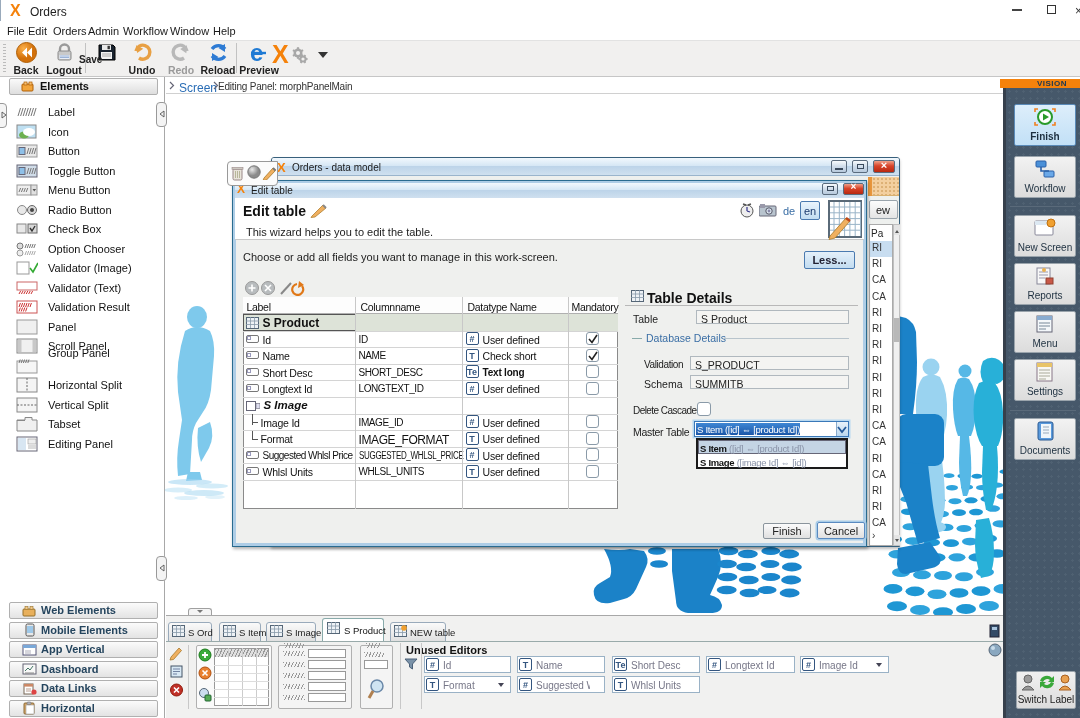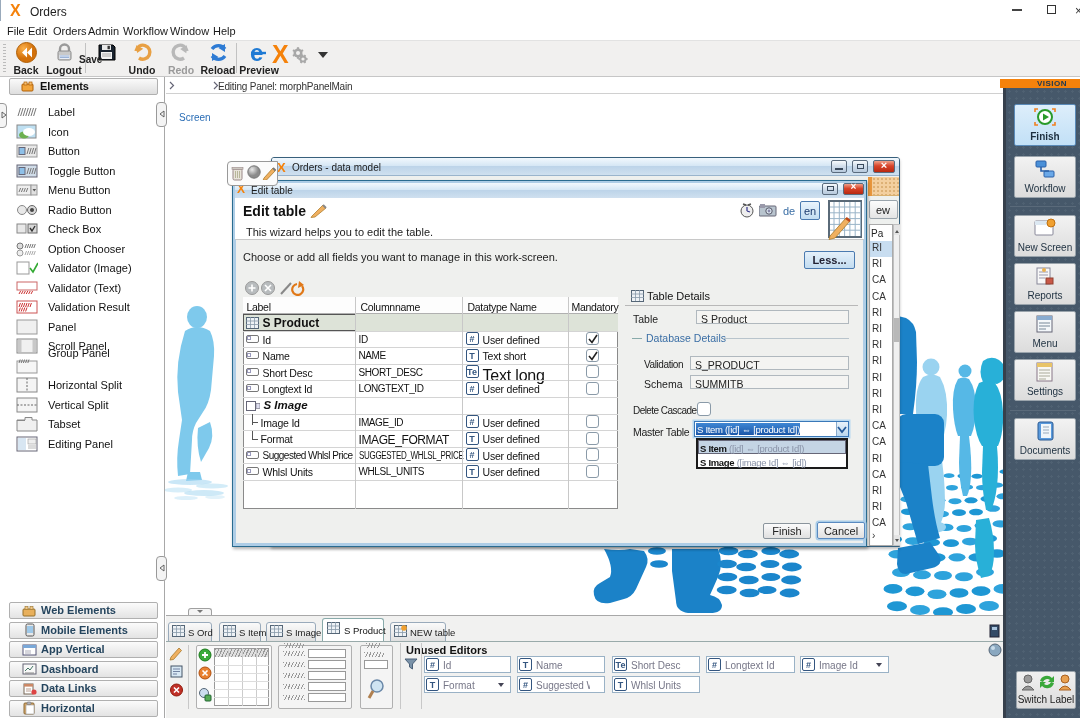--- a/index.html
+++ b/index.html
@@ -443,21 +443,21 @@
 <div class="ab" style="left:22px;top:701.0px;"><svg width="16" height="14">
       <rect x="2" y="2" width="10" height="11" rx="1" fill="#d8a868" stroke="#8a6a38"></rect>
       <rect x="4" y="4" width="8" height="9" fill="#fff" stroke="#999" stroke-width=".6"></rect>
       <rect x="5" y="1" width="4" height="2.6" rx="1" fill="#b0b0b8" stroke="#777" stroke-width=".6"></rect>
     </svg></div>
 <div class="ab" style="left:41px;top:701.5px;font-weight:bold;color:#25455e;">Horizontal</div>
 <div class="ab" style="left:166px;top:77px;width:837px;height:17px;background:#fff;border-bottom:1px solid #d0d0d0;"></div>
 <svg class="ab" style="left:169px;top:81px;" width="6" height="9">
     <path d="M1 1 L4.5 4.5 L1 8" fill="none" stroke="#667" stroke-width="1.2"></path>
   </svg>
-<div class="ab" style="left:179px;top:80.5px;color:#2a6db5;font-size:10px;margin-top:31px;">Screen</div>
+<div class="ab" style="left:179px;top:80.5px;color:#2a6db5;font-size:12px;">Screen</div>
 <svg class="ab" style="left:213px;top:81px;" width="6" height="9">
     <path d="M1 1 L4.5 4.5 L1 8" fill="none" stroke="#667" stroke-width="1.2"></path>
   </svg>
 <div class="ab" style="left:218px;top:80.5px;color:#333;font-size:10px;letter-spacing:-0.2px;">Editing Panel: morphPanelMain</div>
 <div class="ab" style="left:271px;top:157px;width:629px;height:390px;border:1px solid #38607c;border-radius:3px 3px 0 0;background:#eef0ee;box-shadow:0 2px 3px rgba(0,0,0,.25);"></div>
 <div class="ab grad-title" style="left:272px;top:158px;width:627px;height:18px;border-radius:2px 2px 0 0;border-bottom:1px solid #9ab4cc;"></div>
 <div class="ab xlogo" style="left:277px;top:159.5px;font-size:13px;">X</div>
 <div class="ab" style="left:292px;top:161.5px;font-size:10px;color:#1a1a1a;">Orders - data model</div>
 <div class="winbtn" style="left:831px;top:160px;width:16px;height:13px;background:linear-gradient(#f8fbfd,#cfdcea 50%,#b8cadd);"></div>
 <div class="ab" style="left:835px;top:168px;width:8px;height:2px;background:#3a4a5c;"></div>
@@ -584,32 +584,32 @@
 <div class="cb" style="left:585.5px;top:332.1px;"></div>
 <svg class="ab" style="left:588.0px;top:334.1px;" width="10" height="10">
     <path d="M1 5 L4 8.5 L9 1" fill="none" stroke="#222" stroke-width="1.6"></path>
   </svg>
 <div class="ab" style="left:242.5px;top:347.20000000000005px;width:375px;height:1px;background:#d4d4d4;"></div>
 <div class="tfico" style="left:245.5px;top:351.20000000000005px;"></div>
 <div class="ab" style="left:246.5px;top:352.70000000000005px;width:4px;height:4px;border:1px solid #99b;"></div>
 <div class="ab" style="left:262.5px;top:350.20000000000005px;font-size:10.5px;letter-spacing:-0.2px;color:#111;white-space:nowrap;">Name</div>
 <div class="ab" style="left:358.5px;top:350.20000000000005px;font-size:10px;letter-spacing:-0.4px;color:#111;white-space:nowrap;">NAME</div>
 <div class="fieldicon" style="left:465.5px;top:348.70000000000005px;">T</div>
-<div class="ab" style="left:482.5px;top:350.20000000000005px;font-size:10.5px;letter-spacing:-0.2px;color:#111;white-space:nowrap;">Text short</div>
+<div class="ab" style="left:482.5px;top:350.20000000000005px;font-size:10.5px;letter-spacing:-0.2px;color:#111;white-space:nowrap;">Check short</div>
 <div class="cb" style="left:585.5px;top:348.70000000000005px;"></div>
 <svg class="ab" style="left:588.0px;top:350.70000000000005px;" width="10" height="10">
     <path d="M1 5 L4 8.5 L9 1" fill="none" stroke="#222" stroke-width="1.6"></path>
   </svg>
 <div class="ab" style="left:242.5px;top:363.80000000000007px;width:375px;height:1px;background:#d4d4d4;"></div>
 <div class="tfico" style="left:245.5px;top:367.80000000000007px;"></div>
 <div class="ab" style="left:246.5px;top:369.30000000000007px;width:4px;height:4px;border:1px solid #99b;"></div>
 <div class="ab" style="left:262.5px;top:366.80000000000007px;font-size:10.5px;letter-spacing:-0.2px;color:#111;white-space:nowrap;">Short Desc</div>
 <div class="ab" style="left:358.5px;top:366.80000000000007px;font-size:10px;letter-spacing:-0.4px;color:#111;white-space:nowrap;">SHORT_DESC</div>
 <div class="fieldicon" style="left:465.5px;top:365.30000000000007px;">Te</div>
-<div class="ab" style="left:482.5px;top:366.80000000000007px;font-size:16px;letter-spacing:-0.2px;color:#111;white-space:nowrap;">Text long</div>
+<div class="ab" style="left:482.5px;top:366.80000000000007px;font-size:10px;letter-spacing:-0.2px;color:#111;white-space:nowrap;font-weight:bold;">Text long</div>
 <div class="cb" style="left:585.5px;top:365.30000000000007px;"></div>
 <div class="ab" style="left:242.5px;top:380.4000000000001px;width:375px;height:1px;background:#d4d4d4;"></div>
 <div class="tfico" style="left:245.5px;top:384.4000000000001px;"></div>
 <div class="ab" style="left:246.5px;top:385.9000000000001px;width:4px;height:4px;border:1px solid #99b;"></div>
 <div class="ab" style="left:262.5px;top:383.4000000000001px;font-size:10.5px;letter-spacing:-0.2px;color:#111;white-space:nowrap;">Longtext Id</div>
 <div class="ab" style="left:358.5px;top:383.4000000000001px;font-size:10px;letter-spacing:-0.4px;color:#111;white-space:nowrap;">LONGTEXT_ID</div>
 <div class="fieldicon" style="left:465.5px;top:381.9000000000001px;">#</div>
 <div class="ab" style="left:482.5px;top:383.4000000000001px;font-size:10.5px;letter-spacing:-0.2px;color:#111;white-space:nowrap;">User defined</div>
 <div class="cb" style="left:585.5px;top:381.9000000000001px;"></div>
 <div class="ab" style="left:242.5px;top:397.0000000000001px;width:375px;height:1px;background:#d4d4d4;"></div>
@@ -656,21 +656,21 @@
 <div class="ab" style="left:567.5px;top:314px;width:1px;height:195px;background:#c8c8c8;"></div>
 <svg class="ab" style="left:631px;top:290px;" width="13" height="12">
     <rect x="0.5" y="0.5" width="12" height="11" fill="#eef2f6" stroke="#567"></rect>
     <g stroke="#89a" stroke-width=".8">
       <line x1="0" y1="4" x2="13" y2="4"></line>
       <line x1="0" y1="7.5" x2="13" y2="7.5"></line>
       <line x1="4.5" y1="0" x2="4.5" y2="11"></line>
       <line x1="8.5" y1="0" x2="8.5" y2="11"></line>
     </g>
   </svg>
-<div class="ab" style="left:647px;top:290px;font-size:11px;font-weight:normal;color:#111;">Table Details</div>
+<div class="ab" style="left:647px;top:290px;font-size:14px;font-weight:bold;color:#111;">Table Details</div>
 <div class="ab" style="left:625px;top:305px;width:233px;height:1px;background:#b8b8b8;"></div>
 <div class="ab" style="left:633px;top:313px;font-size:10.5px;color:#222;">Table</div>
 <div class="ab" style="left:696px;top:310px;width:153px;height:14px;background:#f4f4f2;border:1px solid #b0b8be;font-size:10.5px;color:#222;padding:1.5px 0 0 4px;">S Product</div>
 <div class="ab" style="left:632px;top:338px;width:10px;height:1px;background:#8aa;"></div>
 <div class="ab" style="left:646px;top:332px;font-size:10.5px;color:#3a6ea5;">Database Details</div>
 <div class="ab" style="left:723px;top:338px;width:126px;height:1px;background:#b8c4cc;"></div>
 <div class="ab" style="left:644px;top:359px;font-size:10px;letter-spacing:-0.4px;color:#222;">Validation</div>
 <div class="ab" style="left:690px;top:356px;width:159px;height:14px;background:#f4f4f2;border:1px solid #b0b8be;font-size:10.5px;color:#222;padding:1.5px 0 0 4px;">S_PRODUCT</div>
 <div class="ab" style="left:644px;top:378px;font-size:10.5px;color:#222;">Schema</div>
 <div class="ab" style="left:690px;top:375px;width:159px;height:14px;background:#f4f4f2;border:1px solid #b0b8be;font-size:10.5px;color:#222;padding:1.5px 0 0 4px;">SUMMITB</div>

